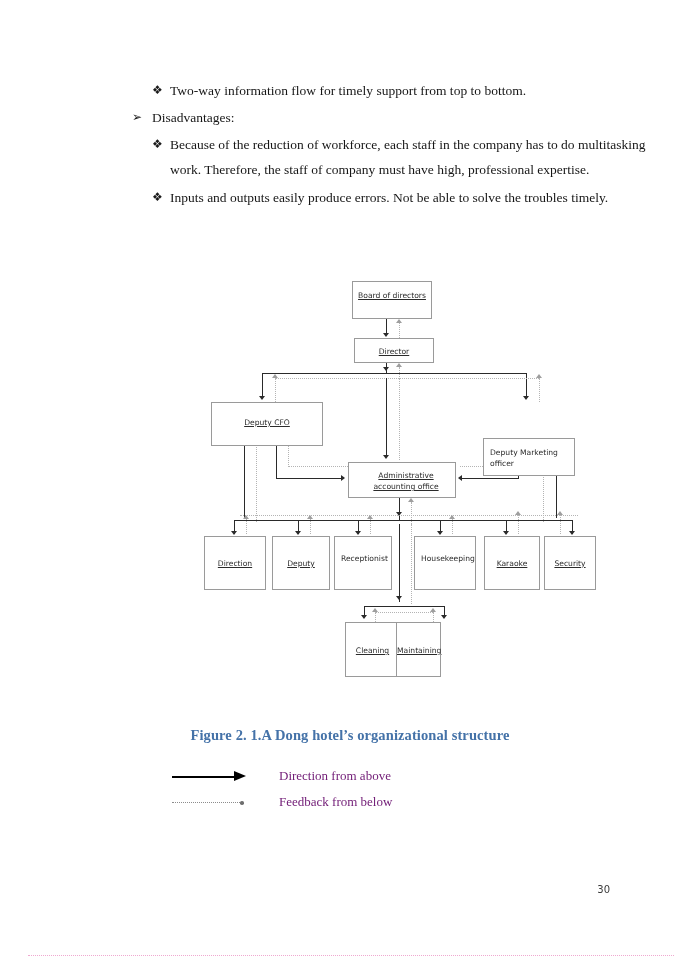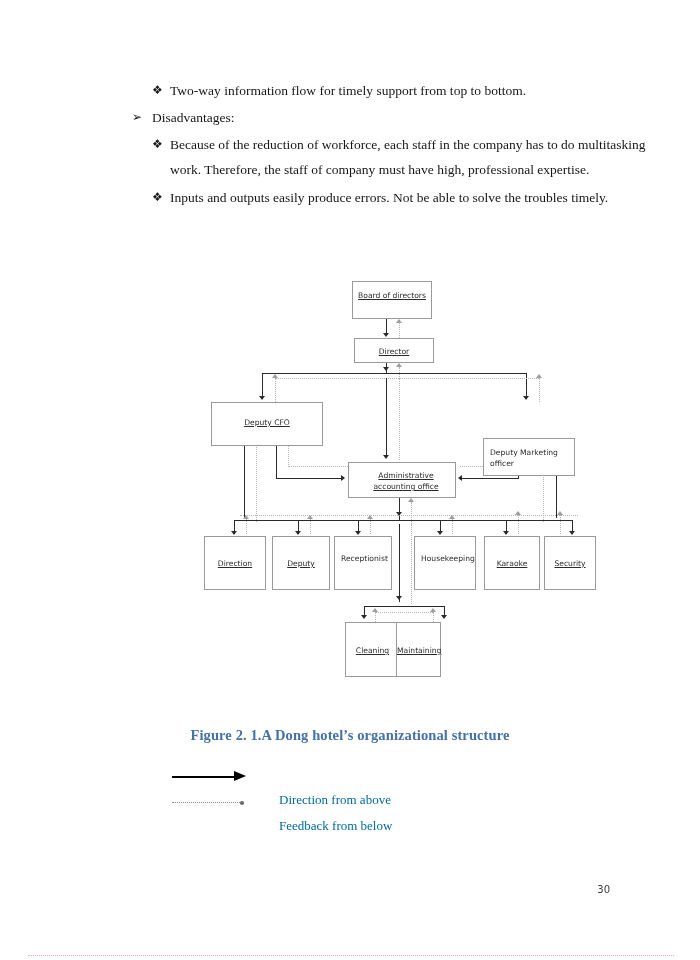--- a/index.html
+++ b/index.html
@@ -102,22 +102,21 @@
     font-size: 14.5px;
     font-weight: bold;
     color: #4472a8;
     letter-spacing: 0.1px;
   }
   .legend { position: absolute; left: 0; top: 760px; width: 700px; height: 60px; }
   .lg-row { position: absolute; left: 0; width: 700px; height: 26px; }
   .lg-txt {
     position: absolute;
     font-size: 13px;
-    color: #0369a1;
-    margin-top: 24px;
+    color: #701a75;
   }
   .lg-solid-line {
     position: absolute;
     left: 172px;
     height: 0;
     border-top: 2.6px solid #000000;
     width: 64px;
   }
   .lg-solid-head {
     position: absolute;

